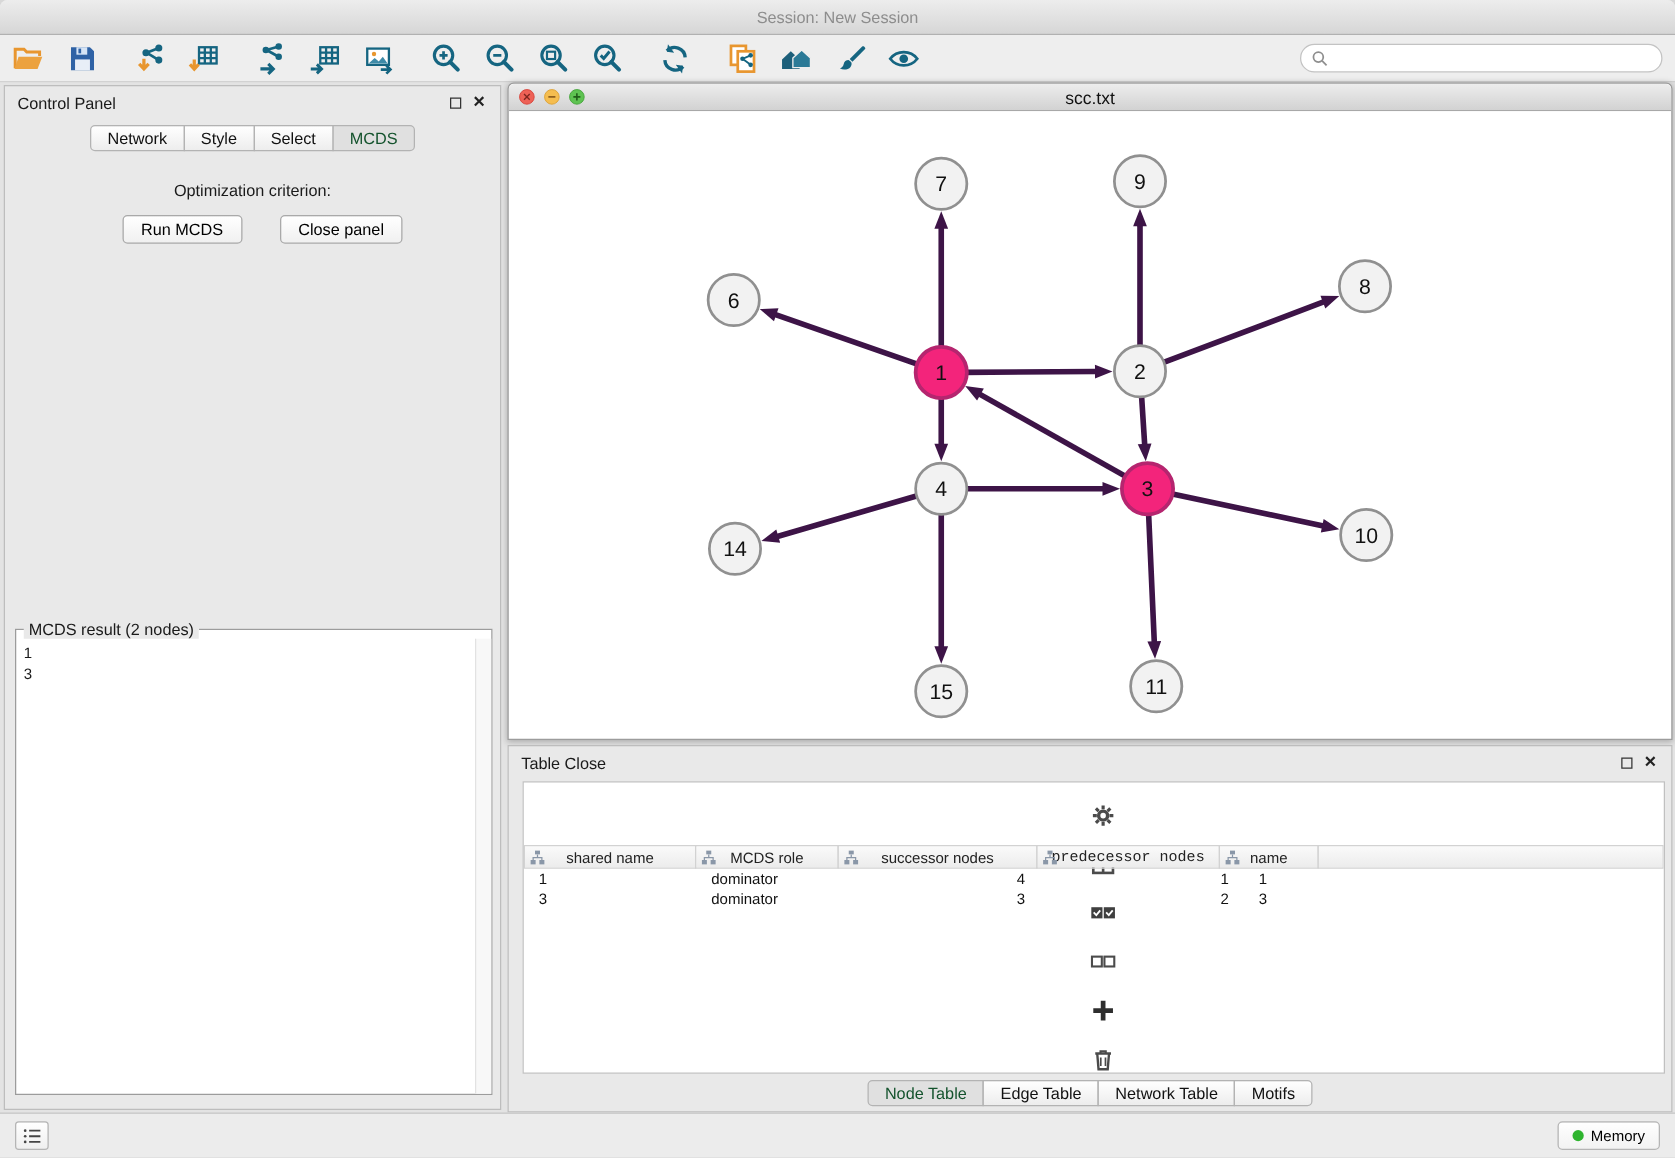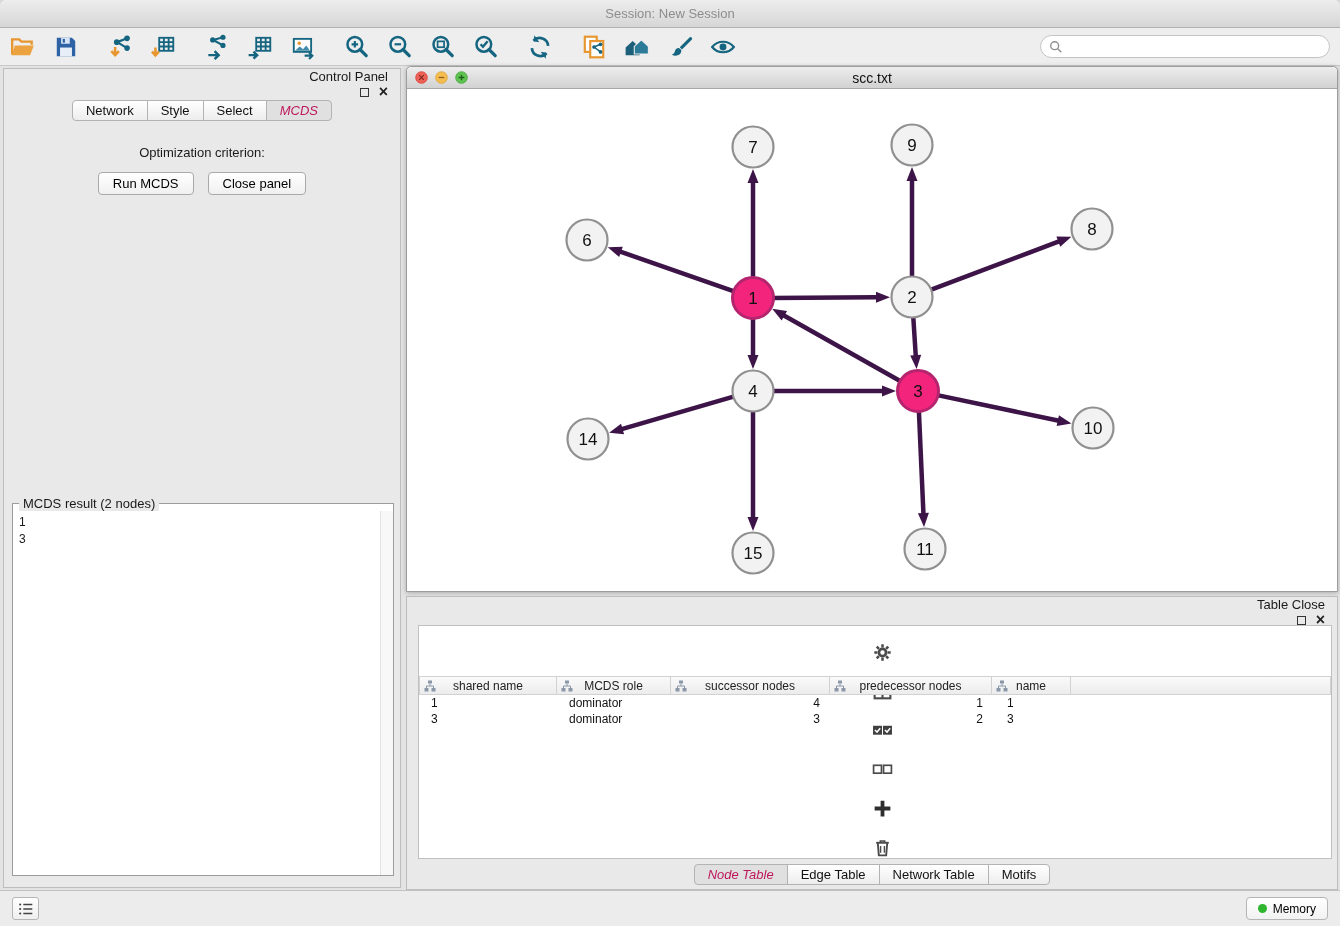--- a/index.html
+++ b/index.html
@@ -29,43 +29,43 @@
   .search-ic { width:14px; height:14px; margin-right:5px; flex:none; }
   .search-input { border:none; outline:none; background:transparent; flex:1; font-size:13px;
     font-family:"Liberation Sans","DejaVu Sans",sans-serif; }
 
   
   .workspace { position:absolute; top:66px; left:0; right:0; height:824px; background:#e3e3e3; }
 
   
   .control-panel { position:absolute; left:3px; top:2px; width:398px; height:820px;
     background:#e9e9e9; border:1px solid #bdbdbd; }
-  .panel-header { height:26px; display:flex; align-items:flex-end; padding:0 12px 0 10px;flex-direction:column; }
+  .panel-header { height:26px; display:flex; align-items:center; padding:0 12px 0 10px; }
   .panel-title { font-size:13px; }
   .panel-btns { margin-left:auto; display:flex; align-items:center; gap:10px; }
   .float-sq { display:block; width:9px; height:9px; border:1.5px solid #333; background:transparent; }
   .close-x { font-size:16px; font-weight:bold; color:#222; line-height:1; }
   .seg-tabs { display:flex; justify-content:center; margin-top:5px; }
   .seg-tab { height:21px; line-height:19px; padding:0 13px; border:1px solid #b3b3b3;
     background:linear-gradient(#ffffff,#ededed); font-size:13px; margin-left:-1px; color:#111; }
   .seg-tab:first-child { border-radius:4px 0 0 4px; margin-left:0; }
   .seg-tab:last-child { border-radius:0 4px 4px 0; }
-  .seg-tab.active { background:#e0e0e0; color:#be185d;font-style:italic; }
+  .seg-tab.active { background:#e0e0e0; color:#14532d; }
   .opt-label { margin-top:24px; text-align:center; font-size:13px; }
   .dropdown { position:relative; margin:9px auto 0; width:310px; height:23px; background:#fff;
     border:1px solid #acacac; border-radius:4px; display:flex; align-items:center;
     padding:0 24px 0 9px; font-size:13px; }
   .stepper { position:absolute; right:7px; top:3px; display:flex; flex-direction:column; gap:2px; }
   .stepper i { display:block; width:0; height:0; border-left:4px solid transparent; border-right:4px solid transparent; }
   .stepper .up { border-bottom:5px solid #555; }
   .stepper .dn { border-top:5px solid #555; }
   .btn-row { display:flex; justify-content:center; gap:14px; margin-top:12px; }
   .btn { height:23px; padding:0 14px; background:linear-gradient(#ffffff,#f0f0f0);
     border:1px solid #a9a9a9; border-radius:4px; font-size:13px;
-    font-family:"Liberation Sans","DejaVu Sans",sans-serif; display:flex; align-items:center; cursor:pointer; }
+    font-family:"Liberation Sans","DejaVu Sans",sans-serif; display:flex; align-items:center; cursor:pointer;margin-left:16px; }
   .result-group { position:absolute; left:8px; top:427px; width:382px; height:380px;
     border:1px solid #9c9c9c; background:#fff; }
   .result-group legend { margin-left:6px; padding:0 4px; font-size:13px; background:#e9e9e9; }
   .result-text { padding:3px 6px; font-size:12px; line-height:17px; }
   .v-scroll { position:absolute; top:0; right:0; bottom:0; width:13px;
     background:#f8f8f8; border-left:1px solid #e2e2e2; }
 
   
   .network-window { position:absolute; left:406px; top:0; width:932px; height:526px;
     background:#fff; border:1px solid #9c9c9c; border-radius:5px 5px 0 0;
@@ -502,21 +502,21 @@
             </div>
             <div class="th" style="width: 160px;">
               <svg class="sort-ic" viewBox="0 0 12 12">
                 <rect x="4" y="0.5" width="4" height="3" fill="#8a97a8"></rect>
                 <rect x="0.5" y="8" width="4" height="3.5" fill="#8a97a8"></rect>
                 <rect x="7.5" y="8" width="4" height="3.5" fill="#8a97a8"></rect>
                 <path d="M6 3.5 V6 M2.5 8 V6 h7 v2" stroke="#8a97a8" stroke-width="1" fill="none"></path>
               </svg>
               <span>successor nodes</span>
             </div>
-            <div class="th" style="width: 163px;">
+            <div class="th" style="width: 147px; font-family: Liberation Mono, monospace;">
               <svg class="sort-ic" viewBox="0 0 12 12">
                 <rect x="4" y="0.5" width="4" height="3" fill="#8a97a8"></rect>
                 <rect x="0.5" y="8" width="4" height="3.5" fill="#8a97a8"></rect>
                 <rect x="7.5" y="8" width="4" height="3.5" fill="#8a97a8"></rect>
                 <path d="M6 3.5 V6 M2.5 8 V6 h7 v2" stroke="#8a97a8" stroke-width="1" fill="none"></path>
               </svg>
               <span>predecessor nodes</span>
             </div>
             <div class="th" style="width: 80px;">
               <svg class="sort-ic" viewBox="0 0 12 12">

